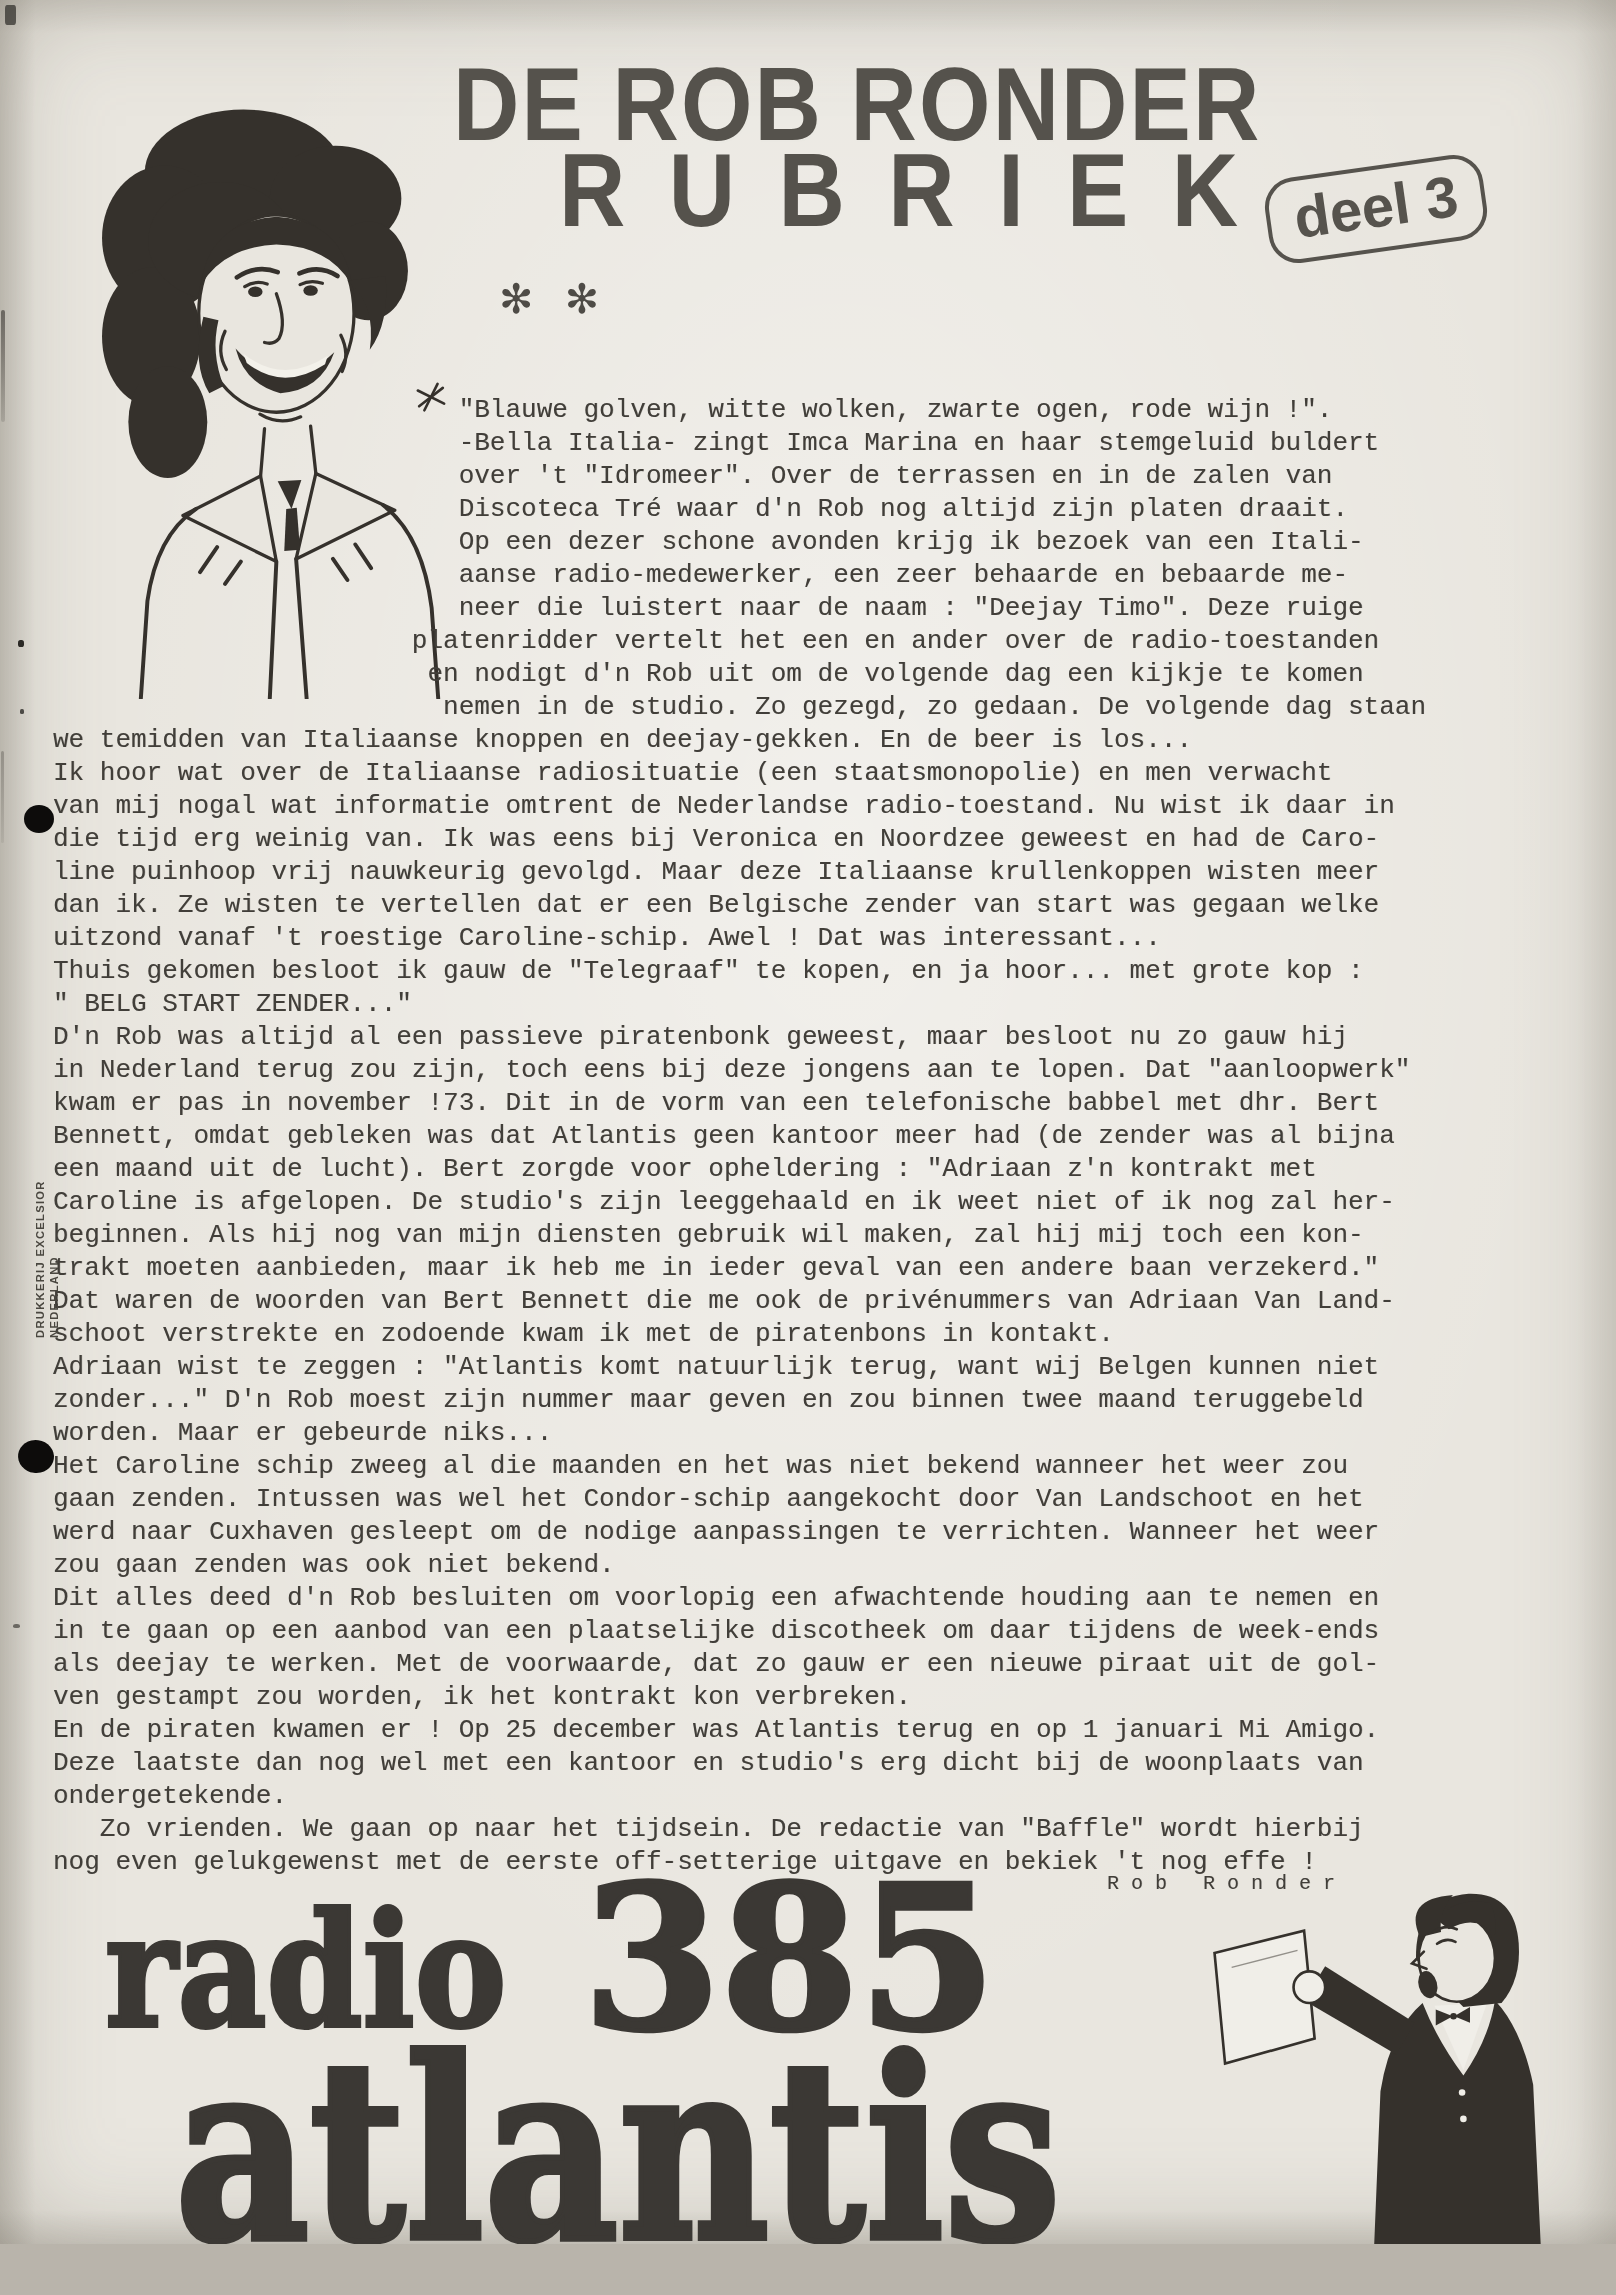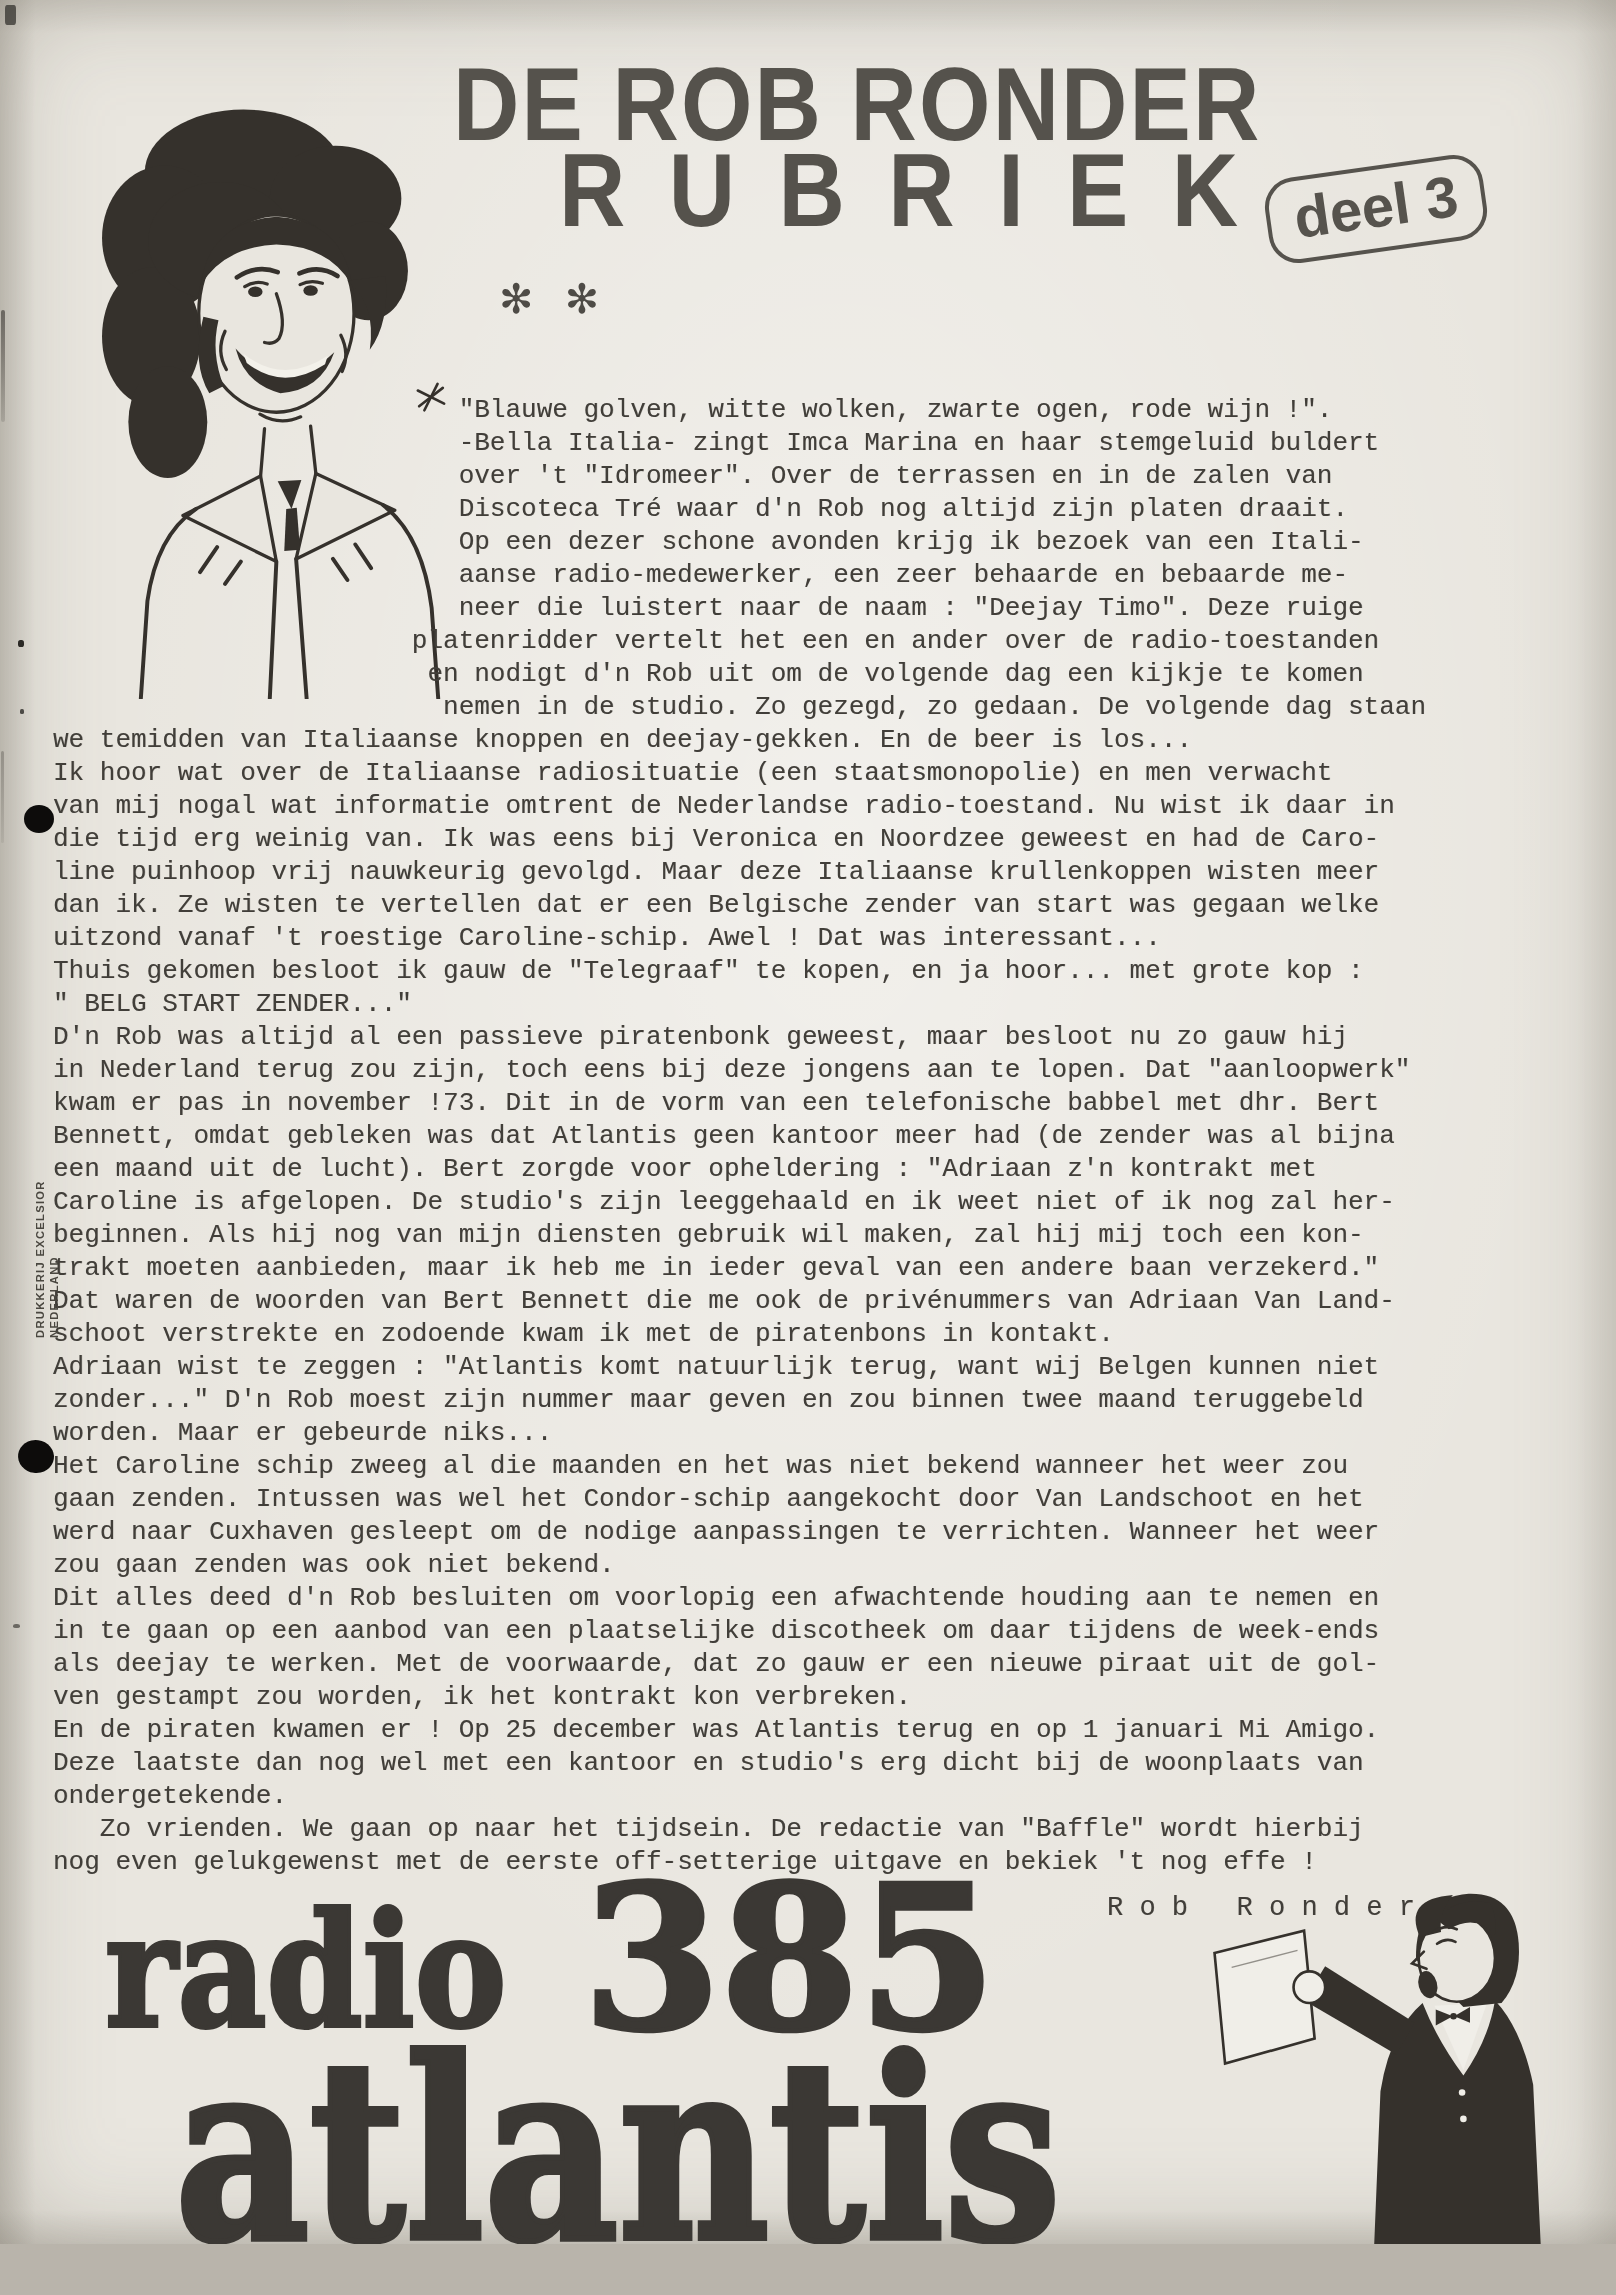--- a/index.html
+++ b/index.html
@@ -54,23 +54,22 @@
     position:absolute;left:53px;top:394px;
     font-family:"Liberation Mono","DejaVu Sans Mono",monospace;
     font-size:26px;line-height:33px;
     color:var(--ink);white-space:pre;
     text-shadow:0.4px 0.4px 0 rgba(61,58,52,0.30);
   }
   .u{text-decoration-thickness:2px;text-underline-offset:4.6px;}
   .signature{
     position:absolute;left:1107px;top:1872px;
     font-family:"Liberation Mono","DejaVu Sans Mono",monospace;
-    font-size:27px;color:var(--ink);white-space:pre;
+    font-size:20px;color:var(--ink);white-space:pre;
     text-shadow:0.4px 0.4px 0 rgba(61,58,52,0.30);
-    margin-top:21px;
   }
   
   .wordmark{
     position:absolute;color:#3b3834;
     font-family:"DejaVu Serif","Liberation Serif",serif;font-weight:bold;
     line-height:1;white-space:nowrap;
   }
   .w-radio{left:105px;top:1892px;font-size:158px;-webkit-text-stroke:4px #3b3834;transform:scaleX(0.87);transform-origin:0 0;}
   .w-385{left:583px;top:1860px;font-size:198px;-webkit-text-stroke:4.6px #3b3834;}
   .w-atlantis{left:175px;top:2025px;font-size:250px;-webkit-text-stroke:6px #3b3834;transform:scaleX(0.83);transform-origin:0 0;}

